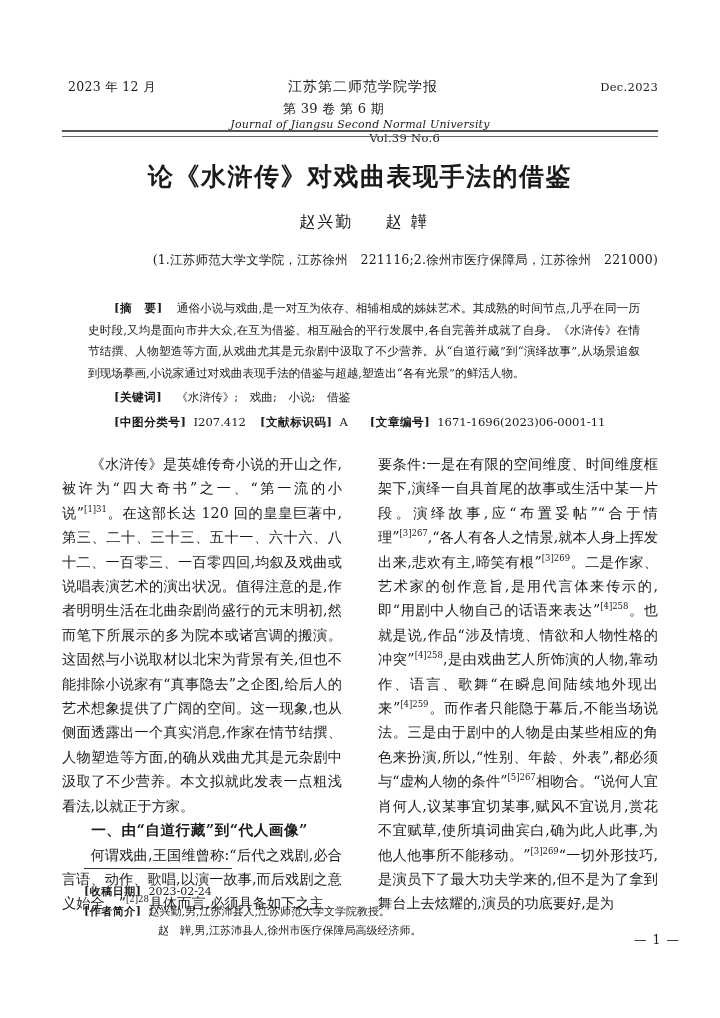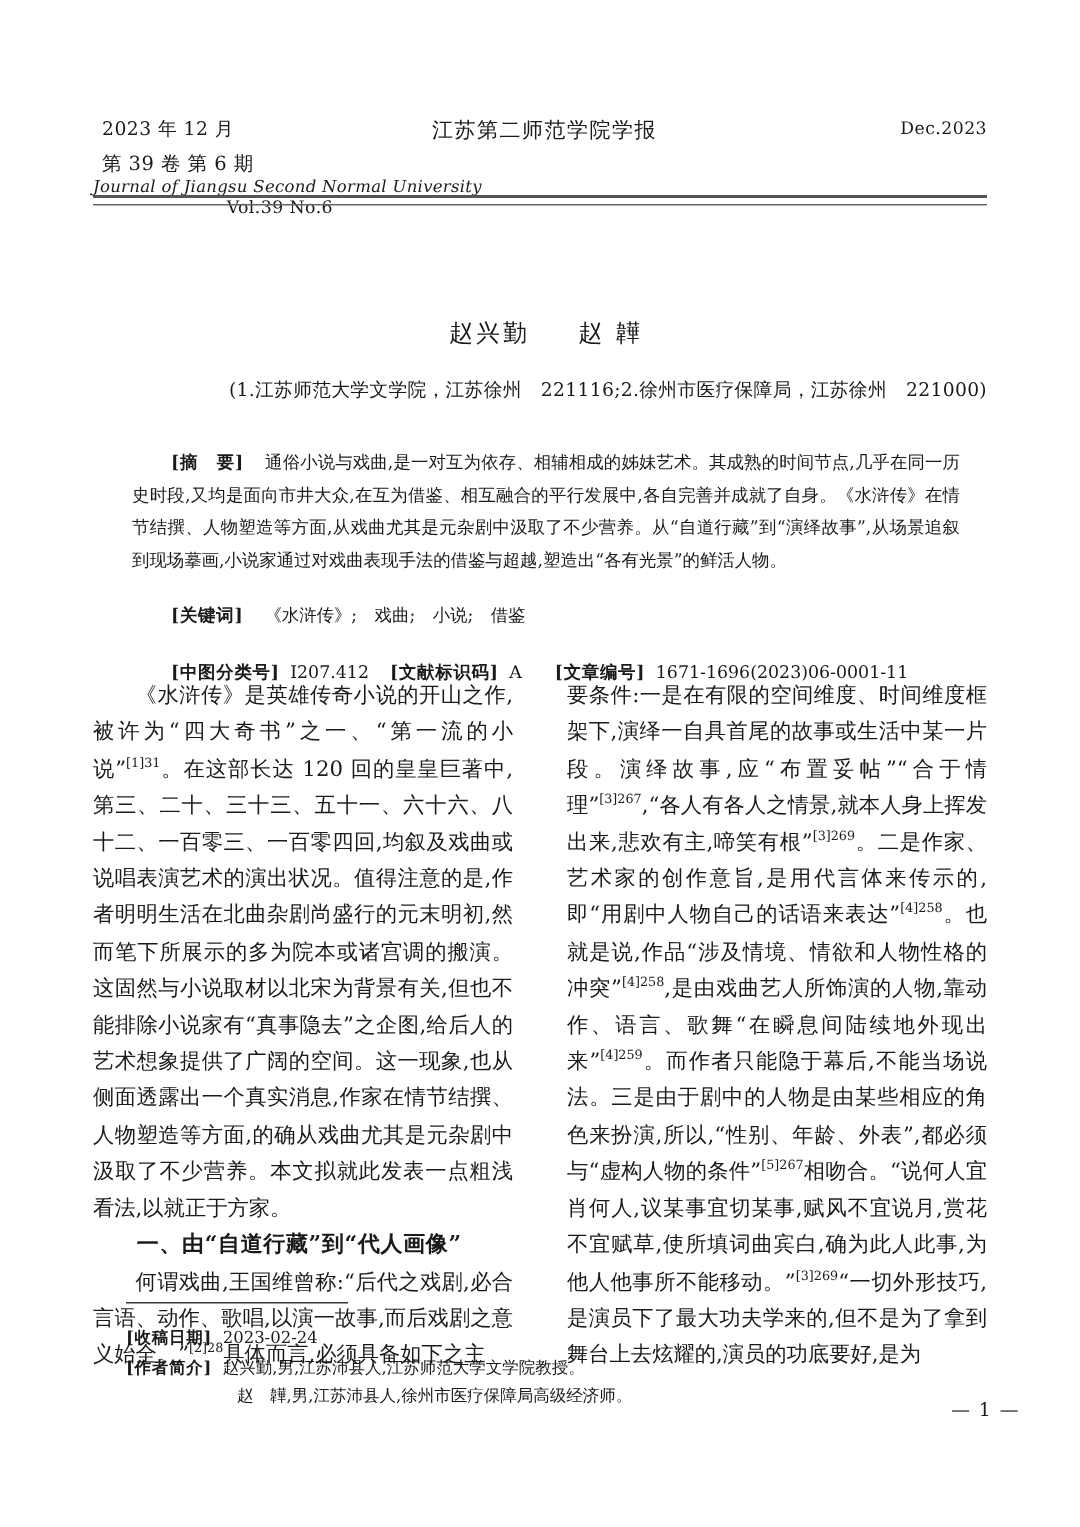--- a/index.html
+++ b/index.html
@@ -25,21 +25,21 @@
 
   
   .masthead {
     position: absolute;
     left: 62px;
     top: 78px;
     width: 596px;
   }
   .masthead-row {
     display: flex;
-    align-items: flex-start;
+    align-items: center;
     justify-content: space-between;
     width: 100%;
   }
   .mh-left, .mh-right {
     font-size: 12.5px;
     letter-spacing: 0.3px;
     white-space: nowrap;
   }
   .mh-left { width: 160px; text-align: left; padding-left: 6px;}
   .mh-right { width: 160px; text-align: right; font-size: 11.5px;}
@@ -113,21 +113,21 @@
     line-height: 21.5px;
     text-align: justify;
     text-justify: inter-ideograph;
   }
   .abs-para { text-indent: 26px; }
   .lbl {
     font-weight: bold;
     letter-spacing: 0.5px;
   }
   .kwline, .clsline {
-    margin-top: 16px;
+    margin-top: 3px;
     text-indent: 26px;
     white-space: nowrap;
   }
   .gap-s { display: inline-block; width: 7px; }
   .gap-m { display: inline-block; width: 14px; }
   .gap-l { display: inline-block; width: 22px; }
 
   
   .cols {
     position: absolute;
@@ -202,20 +202,21 @@
       <span class="mh-right">Dec.2023</span>
     </div>
     <div class="masthead-row second">
       <span class="mh-left">第 39 卷  第 6 期</span>
       <span class="mh-center en">Journal of Jiangsu Second Normal University</span>
       <span class="mh-right">Vol.39   No.6</span>
     </div>
   </div>
   <div class="rule-double"></div>
 
+  <div class="title">论《水浒传》对戏曲表现手法的借鉴</div>
 
   <div class="authors">
     <span>赵兴勤</span>
     <span class="author-gap"></span>
     <span>赵  韡</span>
   </div>
 
   <div class="affiliation">(1.江苏师范大学文学院，江苏徐州　221116;2.徐州市医疗保障局，江苏徐州　221000)</div>
 
   <div class="absblock">

